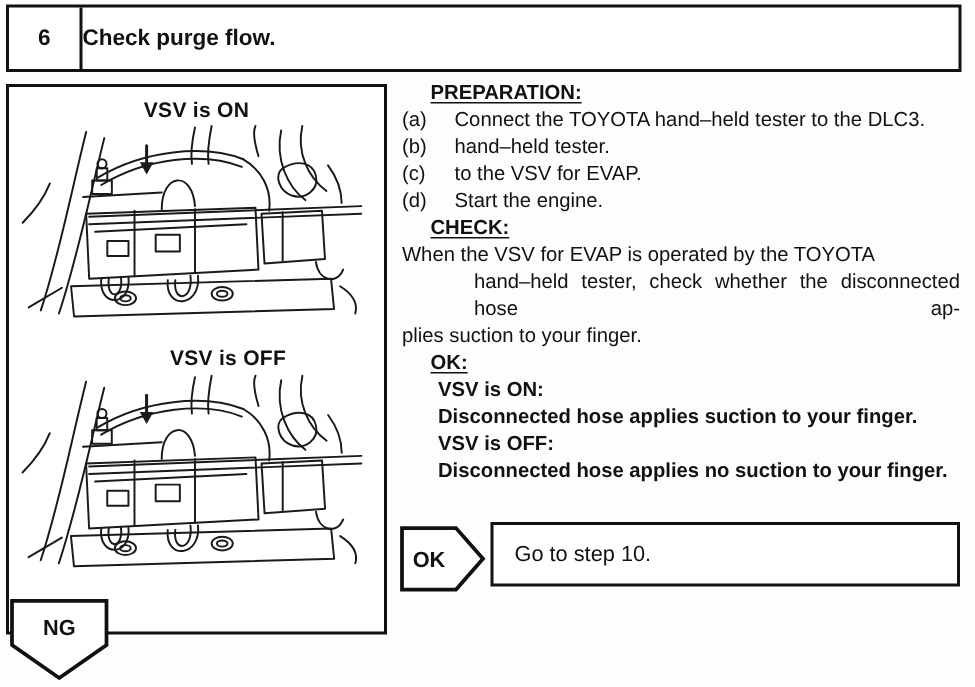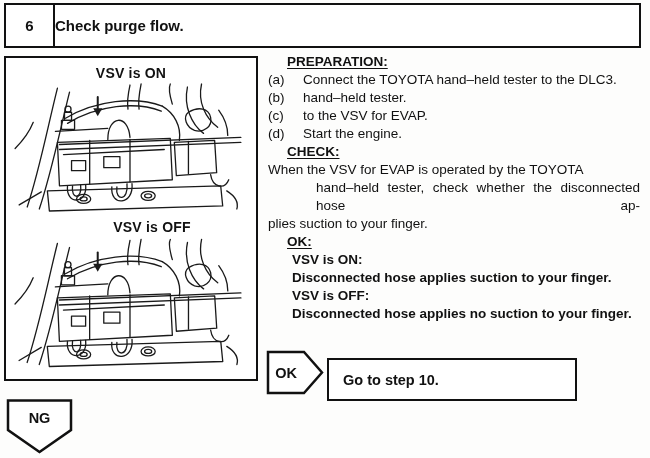--- a/index.html
+++ b/index.html
@@ -22,52 +22,52 @@
     display:flex; align-items:center; justify-content:center;
     font-weight:bold; font-size:15px;
   }
   .step-title {
     flex:1; display:flex; align-items:center;
     padding-left:0; font-weight:bold; font-size:15px;
   }
 
   
   .figure-panel {
-    position:absolute; left:4px; top:56px; width:254px; height:325px;
+    position:absolute; left:4px; top:56px; width:254px; height:367px;
     border:2px solid #111; background:#fff; overflow:hidden;
   }
   .fig-label {
     text-align:center; font-weight:bold; font-size:14px;
     margin-top:7px; letter-spacing:0.2px;
   }
-  .fig-label.second { margin-top:6px;padding-left:42px; }
+  .fig-label.second { margin-top:17px;padding-left:42px; }
   .engine-svg { display:block; margin:1px auto 0 auto; }
 
   
   .right-col {
     position:absolute; left:268px; top:53px; width:372px;
     font-size:13.5px; line-height:18px;
   }
   .sec-heading {
     font-weight:bold; text-decoration:underline; text-underline-offset:2px;padding-left:19px;
   }
   .prep-step { display:flex; }
   .prep-label { width:35px; flex:none; }
   .prep-lines { flex:1; }
   .check-line {}
   .justify-line { text-align:justify; text-align-last:justify;padding-left:48px; }
   .ok-line { margin-left:24px; font-weight:bold; }
 
   
   .ok-arrow-svg { position:absolute; left:266px; top:350px; }
   .goto-box {
-    position:absolute; left:327px; top:358px; width:250px; height:43px;
+    position:absolute; left:327px; top:348px; width:313px; height:43px;
     border:2px solid #111; background:#fff;
     display:flex; align-items:center; padding-left:14px;
-    font-weight:bold; font-size:14.5px;
+    font-weight:normal; font-size:14.5px;
   }
   .ng-svg { position:absolute; left:5px; top:398px; }
 
   svg text {
     font-family:"Liberation Sans", sans-serif;
     font-weight:bold;
   }
 </style>
 </head>
 <body>

